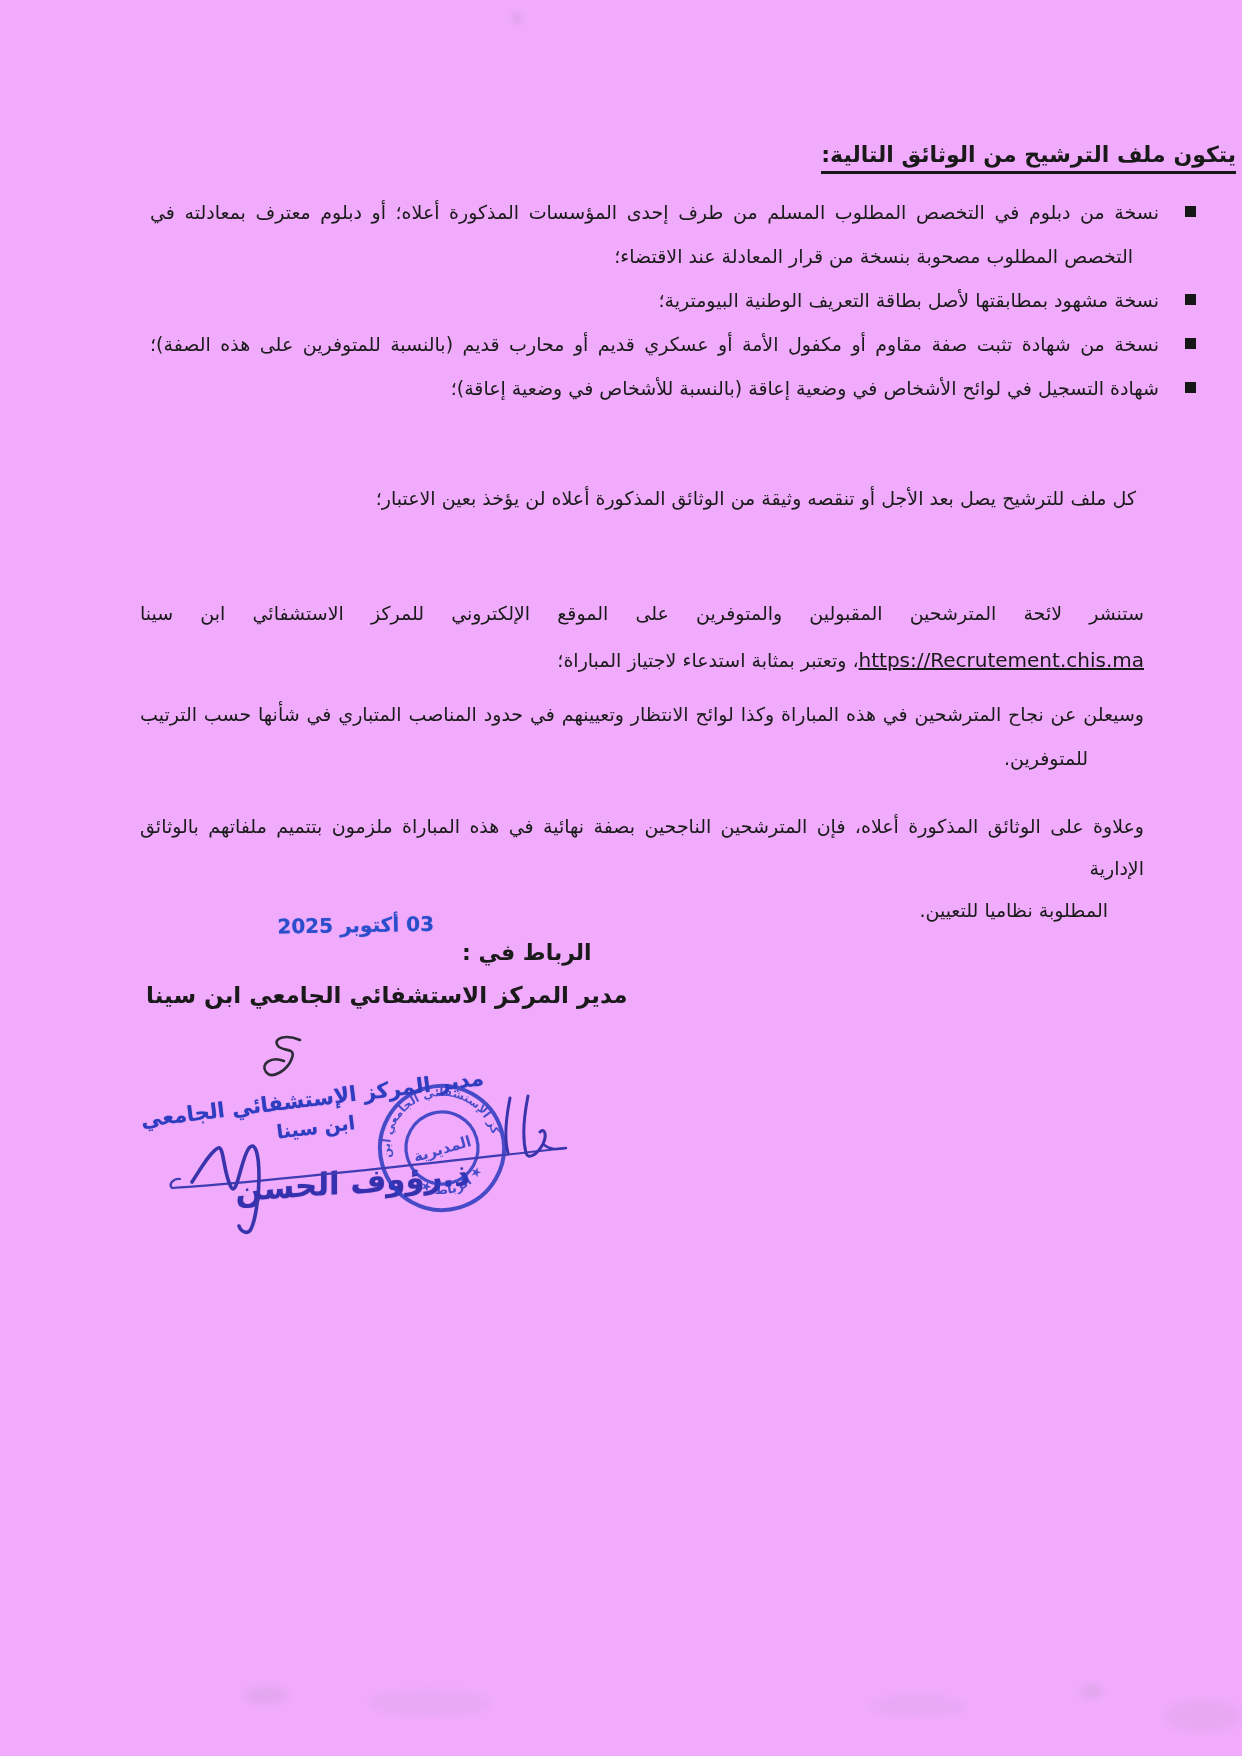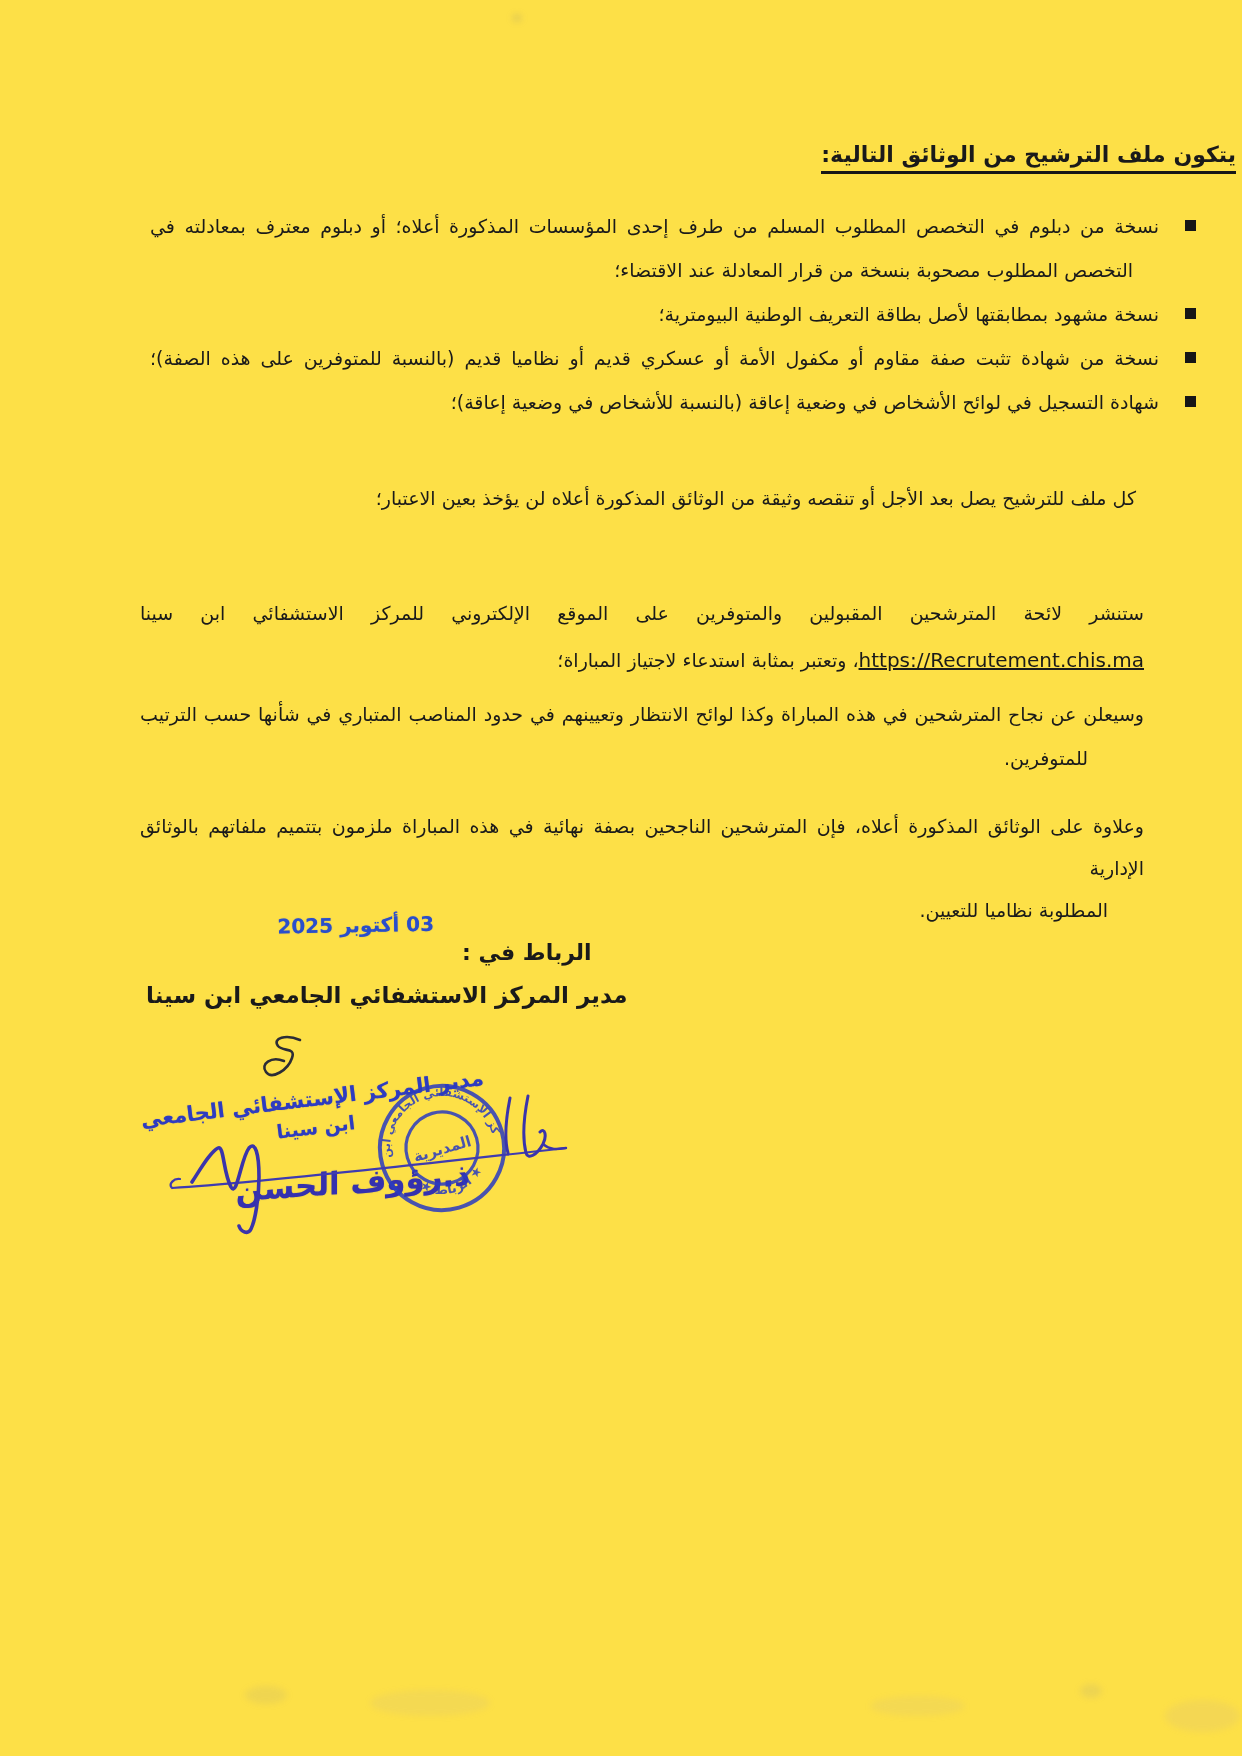--- a/index.html
+++ b/index.html
@@ -1,33 +1,33 @@
 <!DOCTYPE html>
 <html lang="ar" dir="rtl"><head>
 <meta charset="utf-8">
 <style>
   html,body{margin:0;padding:0;background:#e8e8e8;}
   .page{
     position:relative;
     width:1242px;height:1756px;
     margin:0 auto;
-    background:#fde047;
+    background:#f0abfc;
     overflow:hidden;
     direction:rtl;
     font-family:"DejaVu Sans",sans-serif;
     color:#1a1a1a;
   }
   
   .doc-title{
     position:absolute;top:142px;right:6px;
     font-size:22px;font-weight:bold;white-space:nowrap;
   }
   .doc-title .underline{border-bottom:3px solid #171717;padding-bottom:4px;}
   
-  .bullets{position:absolute;top:204px;right:46px;left:150px;}
+  .bullets{position:absolute;top:190px;right:46px;left:150px;}
   .bullet-item{display:flex;gap:26px;align-items:flex-start;}
   .sq-marker{flex:0 0 11px;width:11px;height:11px;background:#161616;margin-top:16px;}
   .bullet-text{flex:1;font-size:19px;line-height:44px;}
   .jl{text-align:justify;text-align-last:justify;}
   .line{white-space:normal;}
   .line.short{white-space:nowrap;}
   .indent26{padding-right:26px;text-align:right;}
   .indent56{padding-right:56px;}
   .indent36{padding-right:36px;}
   
@@ -106,21 +106,21 @@
       <div class="sq-marker"></div>
       <div class="bullet-text">
         <div class="line short">نسخة مشهود بمطابقتها لأصل بطاقة التعريف الوطنية البيومترية؛</div>
       </div>
     </div>
 
 
     <div class="bullet-item">
       <div class="sq-marker"></div>
       <div class="bullet-text">
-        <div class="line jl">نسخة من شهادة تثبت صفة مقاوم أو مكفول الأمة أو عسكري قديم أو نظاميا قديم (بالنسبة للمتوفرين على هذه الصفة)؛</div>
+        <div class="line jl">نسخة من شهادة تثبت صفة مقاوم أو مكفول الأمة أو عسكري قديم أو محارب قديم (بالنسبة للمتوفرين على هذه الصفة)؛</div>
       </div>
     </div>
 
     <div class="bullet-item">
       <div class="sq-marker"></div>
       <div class="bullet-text">
         <div class="line short">شهادة التسجيل في لوائح الأشخاص في وضعية إعاقة (بالنسبة للأشخاص في وضعية إعاقة)؛</div>
       </div>
     </div>
 

